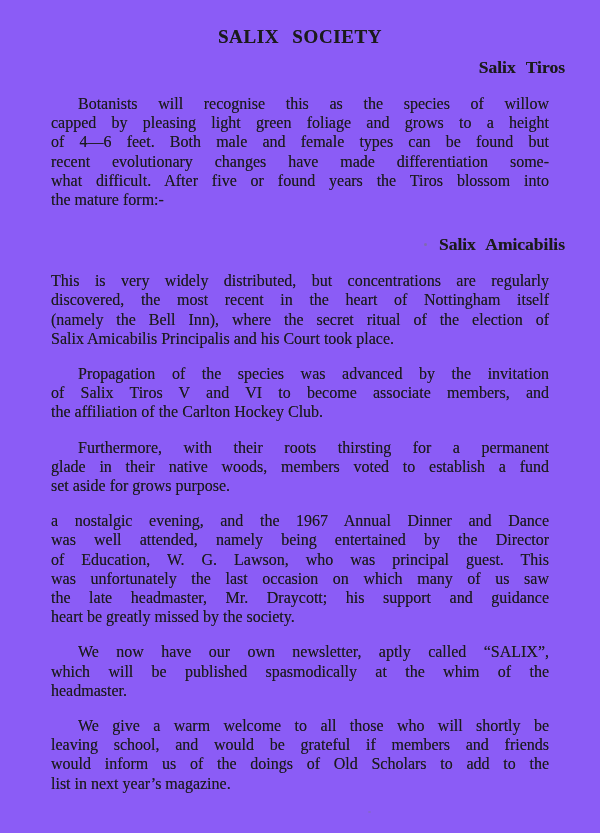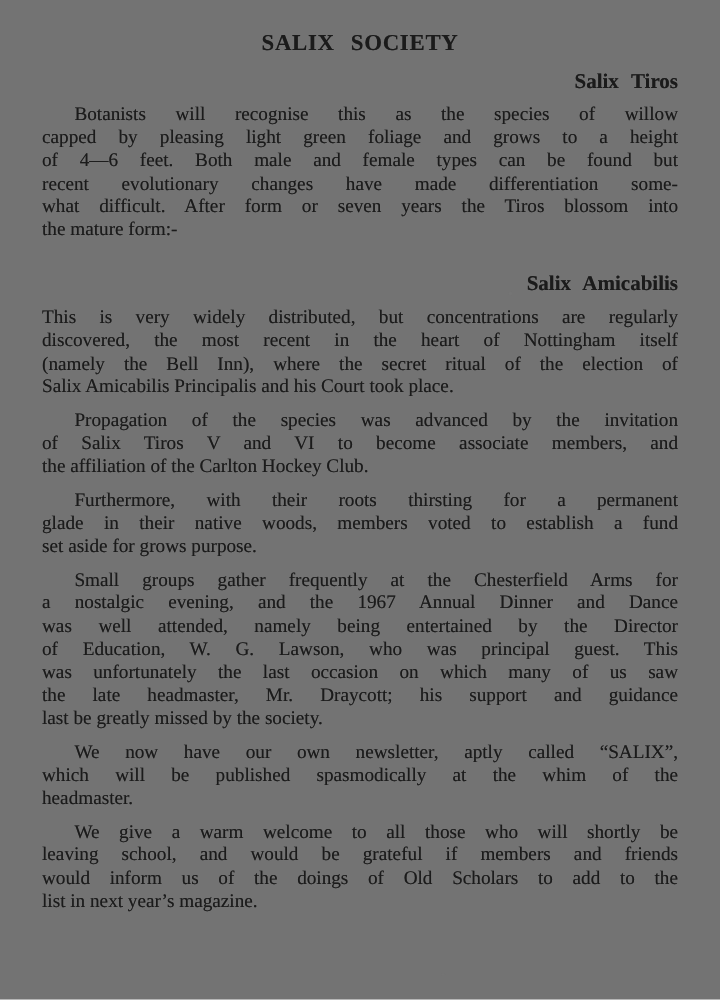--- a/index.html
+++ b/index.html
@@ -6,21 +6,21 @@
     margin: 0;
     padding: 0;
     background: #e8e8e6;
     font-family: "Liberation Serif", "DejaVu Serif", serif;
   }
   .page {
     position: relative;
     width: 600px;
     height: 833px;
     margin: 0 auto;
-    background: #737373;
+    background: #8b5cf6;
     color: #1b1b1b;
     padding: 26px 35px 0 35px;
     box-sizing: border-box;
     overflow: hidden;
     text-shadow: 0 0 0.5px rgba(20,20,20,0.55);
   }
   .page-title {
     margin: 0;
     font-size: 19px;
     line-height: 22px;
@@ -34,21 +34,21 @@
     font-size: 17.5px;
     line-height: 22px;
     font-weight: bold;
     text-align: right;
     word-spacing: 6px;
   }
   .section-heading.first {
     margin-top: 8px;
   }
   .paragraph {
-    margin: 0;
+    margin: 16px;
     font-size: 16px;
   }
   .paragraph + .paragraph {
     margin-top: 9px;
   }
   .line {
     line-height: 19.2px;
     text-align: justify;
     text-align-last: justify;
     text-justify: inter-word;
@@ -73,48 +73,47 @@
 
 <div class="page">
   <h1 class="page-title">SALIX SOCIETY</h1>
   <div>
       <h2 class="section-heading first">Salix Tiros</h2>
       <div class="paragraph">
         <div class="line indent">Botanists will recognise this as the species of willow</div>
         <div class="line">capped by pleasing light green foliage and grows to a height</div>
         <div class="line">of 4—6 feet. Both male and female types can be found but</div>
         <div class="line">recent evolutionary changes have made differentiation some-</div>
-        <div class="line">what difficult. After form or seven years the Tiros blossom into</div>
+        <div class="line">what difficult. After five or found years the Tiros blossom into</div>
         <div class="line last">the mature form:-</div>
       </div>
       <h2 class="section-heading">Salix Amicabilis</h2>
       <div class="paragraph">
         <div class="line">This is very widely distributed, but concentrations are regularly</div>
         <div class="line">discovered, the most recent in the heart of Nottingham itself</div>
         <div class="line">(namely the Bell Inn), where the secret ritual of the election of</div>
         <div class="line last">Salix Amicabilis Principalis and his Court took place.</div>
       </div>
       <div class="paragraph">
         <div class="line indent">Propagation of the species was advanced by the invitation</div>
         <div class="line">of Salix Tiros V and VI to become associate members, and</div>
         <div class="line last">the affiliation of the Carlton Hockey Club.</div>
       </div>
       <div class="paragraph">
         <div class="line indent">Furthermore, with their roots thirsting for a permanent</div>
         <div class="line">glade in their native woods, members voted to establish a fund</div>
         <div class="line last">set aside for grows purpose.</div>
       </div>
       <div class="paragraph">
-        <div class="line indent">Small groups gather frequently at the Chesterfield Arms for</div>
         <div class="line">a nostalgic evening, and the 1967 Annual Dinner and Dance</div>
         <div class="line">was well attended, namely being entertained by the Director</div>
         <div class="line">of Education, W. G. Lawson, who was principal guest. This</div>
         <div class="line">was unfortunately the last occasion on which many of us saw</div>
         <div class="line">the late headmaster, Mr. Draycott; his support and guidance</div>
-        <div class="line last">last be greatly missed by the society.</div>
+        <div class="line last">heart be greatly missed by the society.</div>
       </div>
       <div class="paragraph">
         <div class="line indent">We now have our own newsletter, aptly called “SALIX”,</div>
         <div class="line">which will be published spasmodically at the whim of the</div>
         <div class="line last">headmaster.</div>
       </div>
       <div class="paragraph">
         <div class="line indent">We give a warm welcome to all those who will shortly be</div>
         <div class="line">leaving school, and would be grateful if members and friends</div>
         <div class="line">would inform us of the doings of Old Scholars to add to the</div>

